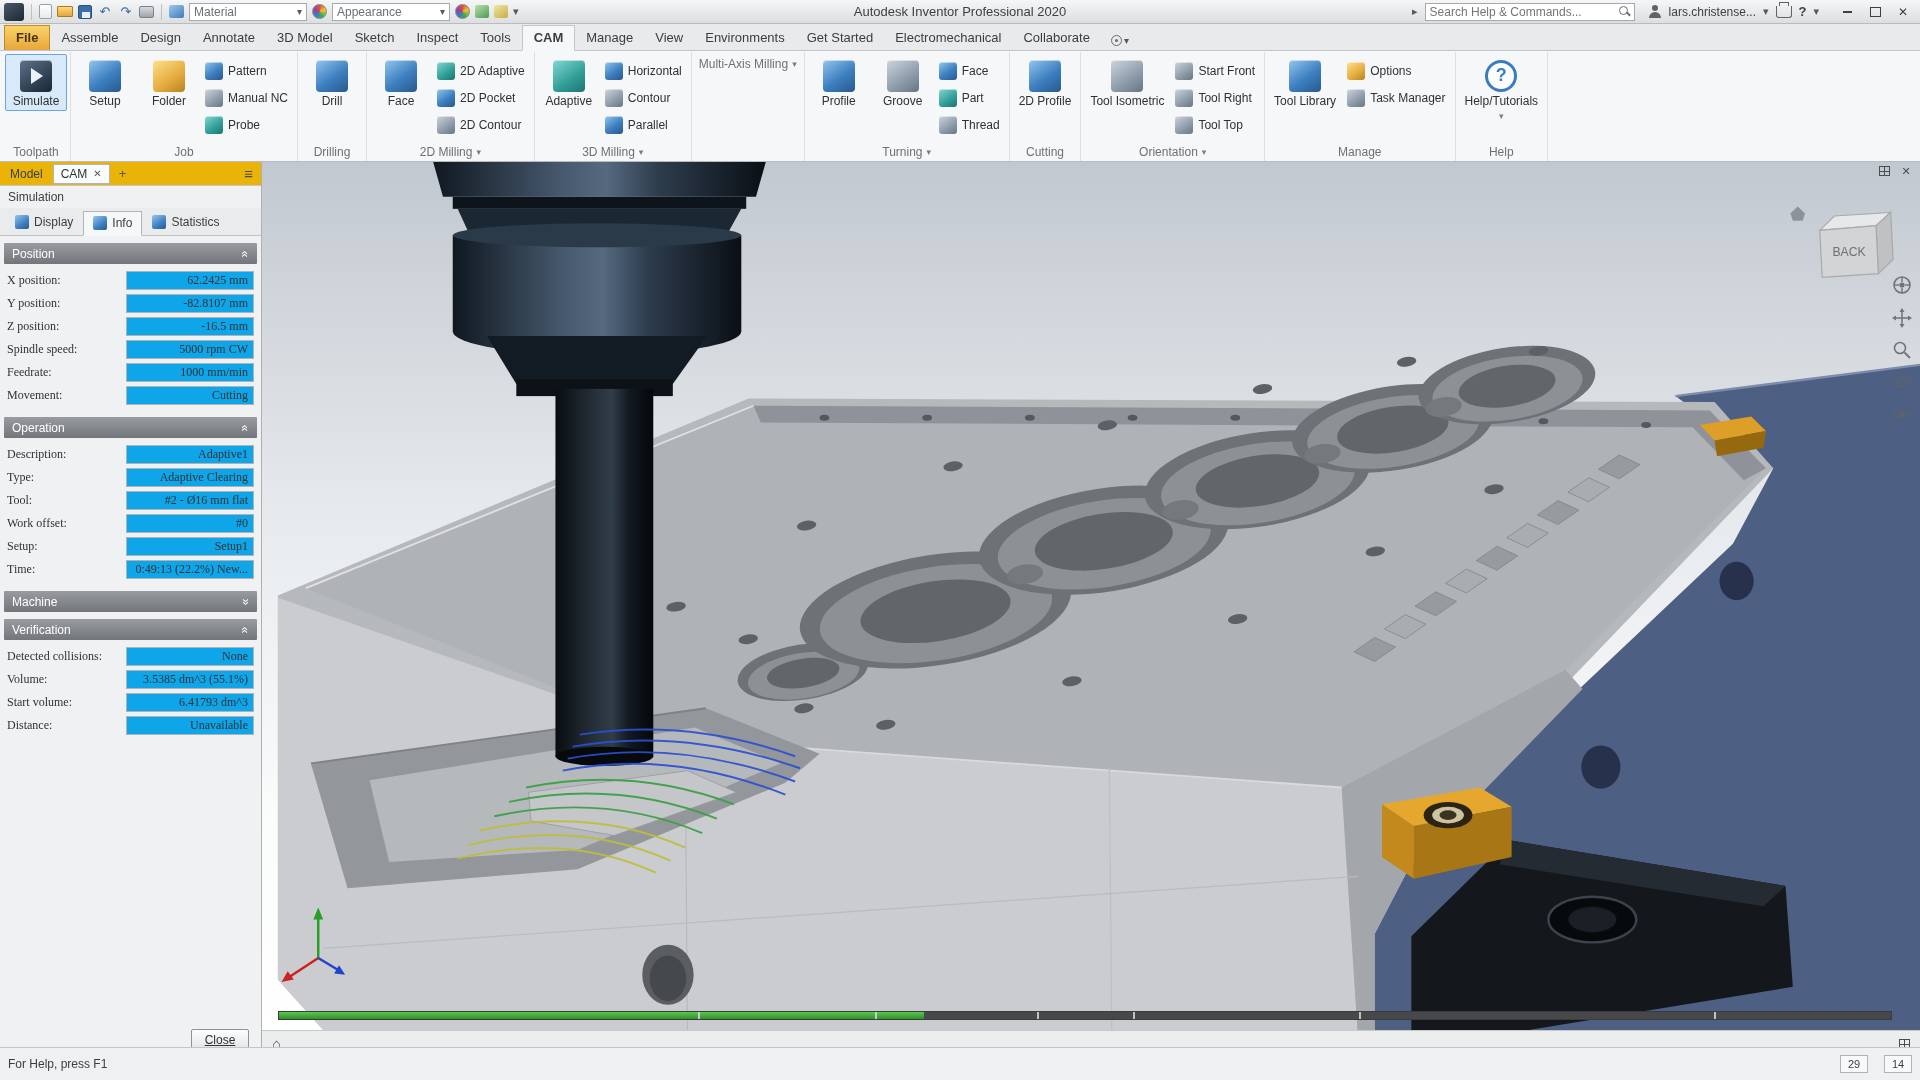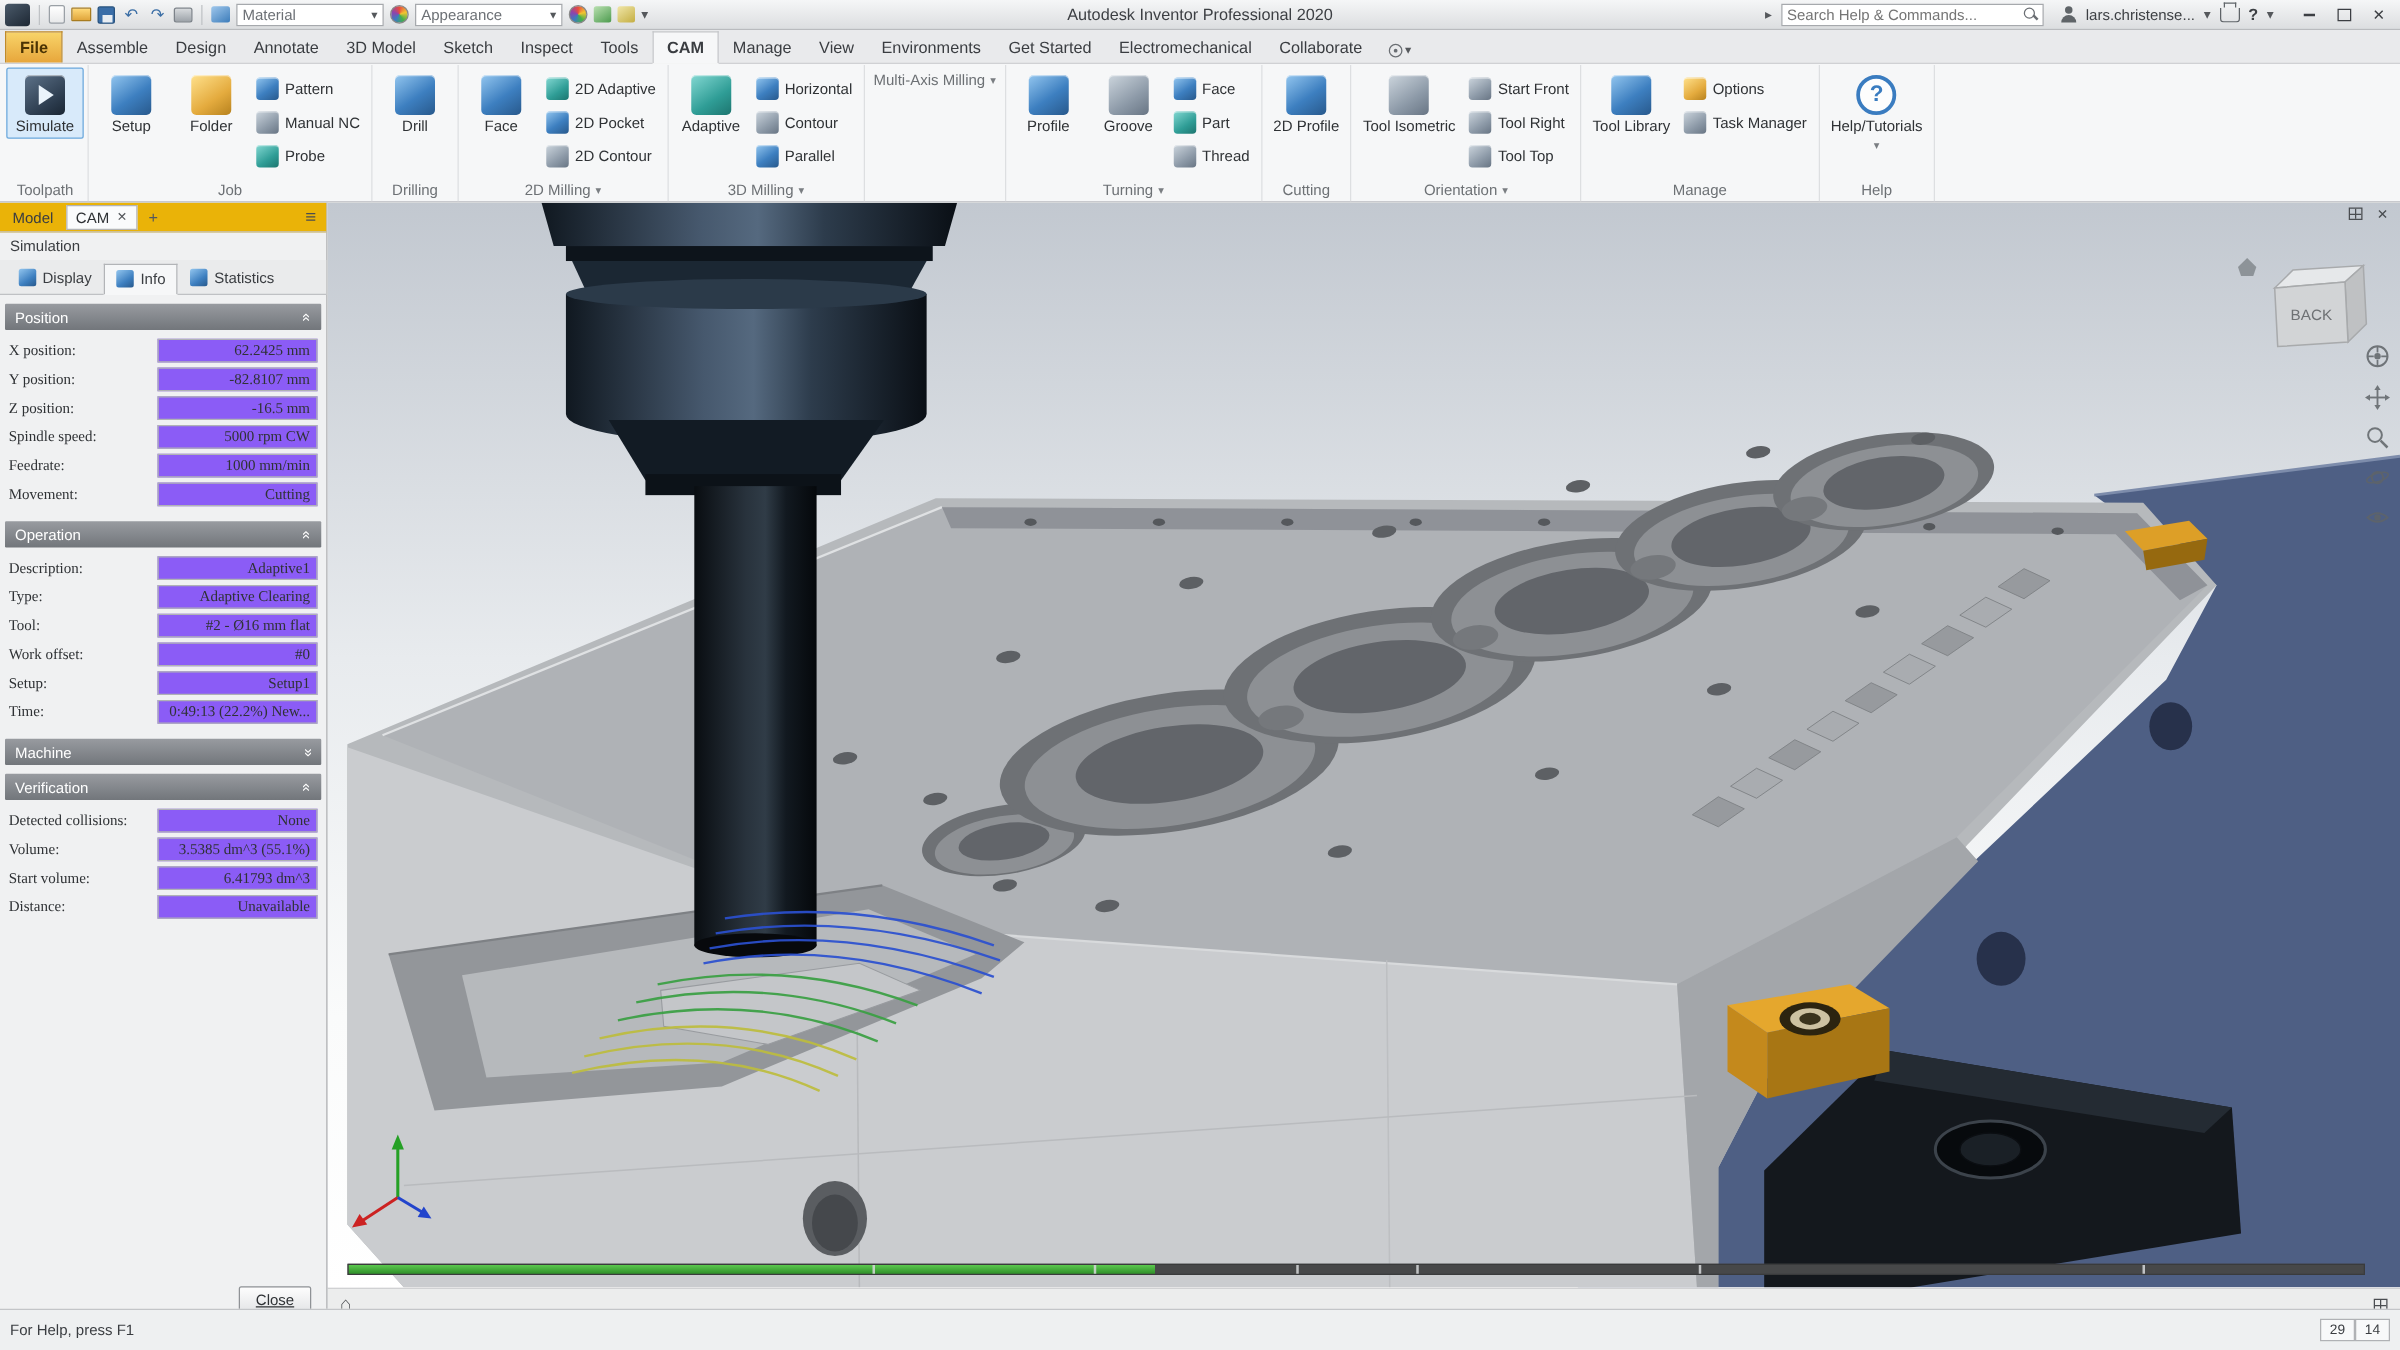--- a/index.html
+++ b/index.html
@@ -89,21 +89,21 @@
   .itab { display:flex; align-items:center; gap:5px; padding:4px 9px 5px; font-size:12px; color:#3a3d41; border:1px solid transparent; }
   .itab.active { background:#f6f7f8; border-color:#b2b4b7; border-bottom-color:#f6f7f8; margin-bottom:-1px; }
   .ric12 { width:14px; height:14px; border-radius:2px; background:linear-gradient(145deg,#93c6ef,#3d7fc0 60%,#28598c); flex:none; }
   .shead { margin:7px 4px 0; height:21px; background:linear-gradient(#989ba0,#72767b); color:#fff; font-size:12px; display:flex; align-items:center; justify-content:space-between; padding:0 8px; border-radius:1px; }
   .chev { display:inline-block; font-size:12px; line-height:1; }
   .chev.up { transform:rotate(90deg); }
   .chev.down { transform:rotate(-90deg); }
   .rows { padding:5px 7px 3px; }
   .frow { display:flex; align-items:center; height:23px;font-family:Liberation Serif, serif; }
   .flabel { flex:1; font-size:12px; color:#2f3235; white-space:nowrap; }
-  .fval { width:128px; height:19px; background:#8b5cf6; border:1px solid #b0b2b5; font-size:12px; display:flex; align-items:center; justify-content:flex-end; padding:0 5px; white-space:nowrap; overflow:hidden; color:#2f3235; }
+  .fval { width:128px; height:19px; background:#0ea5e9; border:1px solid #b0b2b5; font-size:12px; display:flex; align-items:center; justify-content:flex-end; padding:0 5px; white-space:nowrap; overflow:hidden; color:#2f3235; }
   .close-btn { position:absolute; bottom:6px; right:12px; width:58px; height:21px; background:linear-gradient(#fdfdfd,#e4e5e7); border:1px solid #8f9296; border-radius:2px; display:flex; align-items:center; justify-content:center; font-size:12px; cursor:default;text-decoration:underline; }
 
   
   .vcol { flex:1; display:flex; flex-direction:column; position:relative; }
   .viewport { flex:1; position:relative; overflow:hidden; background:#fff; }
   .viewport svg.scene { position:absolute; inset:0; width:100%; height:100%; }
   .vp-ctl { position:absolute; top:2px; right:6px; display:flex; gap:6px; align-items:center; z-index:6; }
   .vp-ctl .vb { width:16px; height:14px; display:flex; align-items:center; justify-content:center; color:#4a4d51; font-size:11px; }
   .grid-ic { width:11px; height:10px; border:1px solid #4a4d51; position:relative; }
   .grid-ic::before { content:""; position:absolute; left:4px; top:0; bottom:0; width:1px; background:#4a4d51; }
@@ -113,21 +113,21 @@
   .timeline { position:absolute; left:16px; right:28px; bottom:10px; height:9px; background:#474849; border:1px solid #3a3b3c; z-index:6; }
   .tl-fill { height:100%; background:linear-gradient(#5cc84f,#2f9029); }
   .tl-tick { position:absolute; top:0; bottom:0; width:2px; background:#d6d8d9; opacity:.85; }
 
   .vbottom { height:26px; background:#eceded; border-top:1px solid #c6c8ca; display:flex; align-items:center; justify-content:space-between; padding:0 10px; }
   .home-ic { font-size:15px; color:#4a4d51; }
   .vb-right { display:flex; gap:8px; align-items:center; }
 
   
   .statusbar { position:absolute; left:0; right:0; bottom:0; height:24px; background:#eef0f1; border-top:1px solid #c3c5c8; display:flex; align-items:center; padding:16px 8px; font-size:12px; color:#3a3d41; z-index:30; }
-  .badges { margin-left:auto; display:flex; gap:0; }
+  .badges { margin-left:auto; display:flex; gap:16px; }
   .badge { min-width:28px; height:18px; border:1px solid #b0b2b5; background:#f8f9fa; display:flex; align-items:center; justify-content:center; font-size:11px; }
 </style>
 </head>
 <body>
 
 <div class="titlebar">
   <div class="qat">
     <span class="qicon logo"></span>
     <span class="qsep"></span>
     <span class="qicon q-new"></span>

